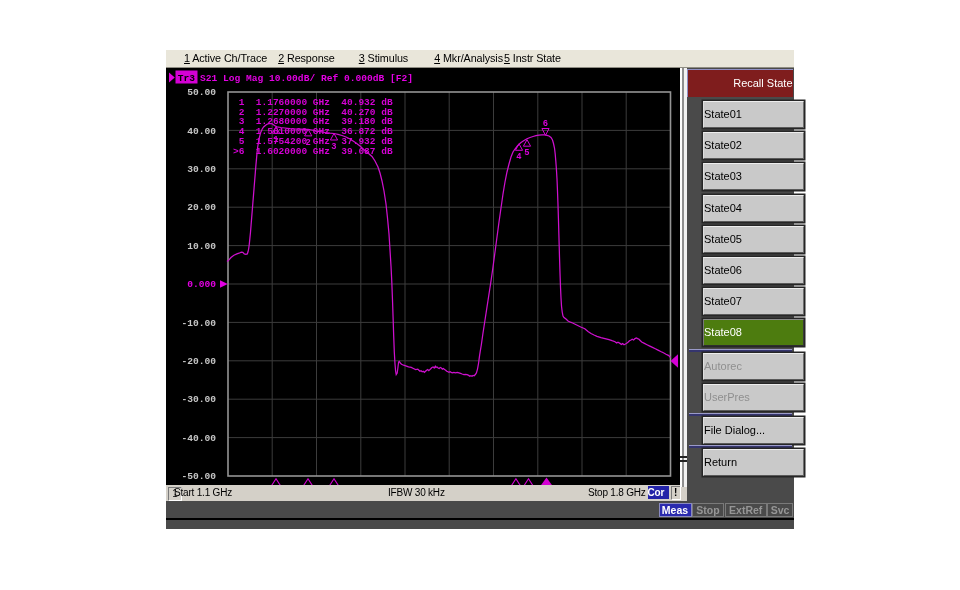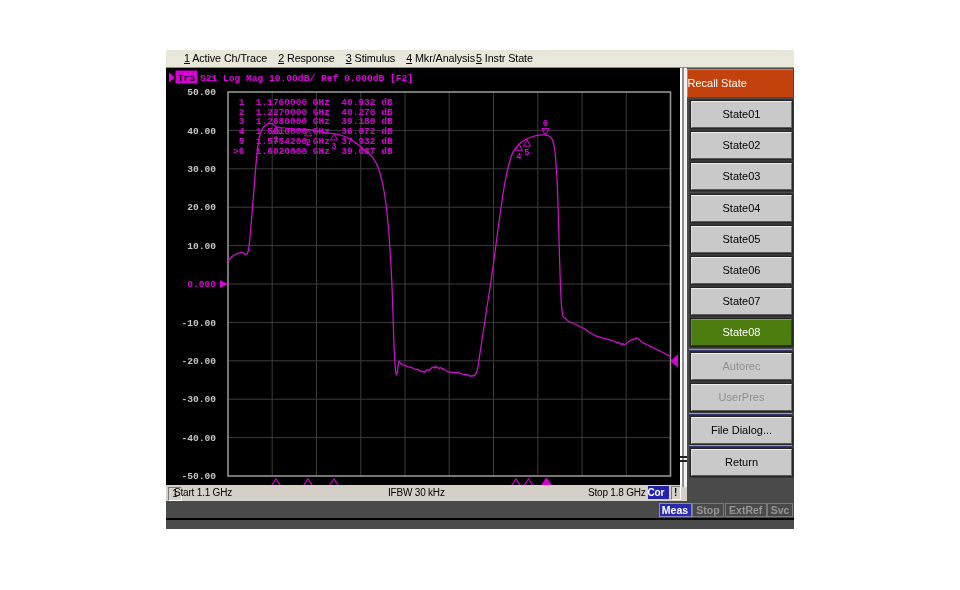--- a/index.html
+++ b/index.html
@@ -2,30 +2,30 @@
 <html><head><meta charset="utf-8"><style>
 html,body{margin:0;padding:0;background:#fff;width:960px;height:590px;overflow:hidden}
 #wrap{position:absolute;left:0;top:0;width:960px;height:590px;font-family:"Liberation Sans",sans-serif}
 .abs{position:absolute}
 #menubar{left:166px;top:50px;width:627.5px;height:17px;background:#e9e6da;border-bottom:1px solid #8f8d83;font-size:10.8px;color:#000;white-space:nowrap;letter-spacing:-0.1px}
 #menubar span{display:inline-block;margin-top:2px}
 #screen{left:166px;top:68px;width:514px;height:417px;background:#000}
 #statusbar{left:166px;top:485px;width:521px;height:16px;background:#d4d0c8;font-size:10px;color:#000;letter-spacing:-0.2px}
 #strip{left:679.5px;top:68px;width:7.5px;height:419px;background:linear-gradient(90deg,#fdfdfd 0 30%,#8f8f8f 30% 58%,#f2f2f2 58% 100%)}
 #softcol{left:687px;top:68px;width:106.5px;height:433.5px;background:#4a4a4a}
-.skb{position:absolute;left:4px;width:99px;height:25px;background:#c9c9c9;border-top:1px solid #ededed;border-left:1px solid #dedede;border-right:1px solid #6e6e6e;border-bottom:1px solid #5a5a5a;font-size:11px;color:#000;text-align:center;line-height:25px;box-shadow:0 0 0 1.5px #262626}
+.skb{position:absolute;left:16px;width:99px;height:25px;background:#c9c9c9;border-top:1px solid #ededed;border-left:1px solid #dedede;border-right:1px solid #6e6e6e;border-bottom:1px solid #5a5a5a;font-size:11px;color:#000;line-height:25px;box-shadow:0 0 0 1.5px #262626}
 .sep{position:absolute;left:2px;width:103px;height:2px;background:#35356e;border-top:1px solid #9a9ac8}
 #bottombar{left:166px;top:501.3px;width:627.5px;height:28px;background:#4a4a4a}
 .bb{position:absolute;top:2px;height:12px;font-size:10.5px;font-weight:bold;color:#969696;text-align:center;border:1px solid #7a7a7a;line-height:12px}
 #blackline{left:166px;top:517.5px;width:627.5px;height:2.3px;background:#000}
-#hdr{position:absolute;left:-0.5px;top:1px;width:105px;height:27px;background:#c2410c;border-top:1px solid #9090c4;border-left:1px solid #9090c4;color:#fff;font-size:11px;text-align:left;line-height:27px}
+#hdr{position:absolute;left:-0.5px;top:1px;width:105px;height:27px;background:#7f1d1d;border-top:1px solid #9090c4;border-left:1px solid #9090c4;color:#fff;font-size:11px;text-align:right;line-height:27px}
 u{text-decoration:underline}
 </style></head><body>
 <div id="wrap">
-<div id="menubar" class="abs"><span style="margin-left:18px"><u>1</u> Active Ch/Trace</span><span style="margin-left:11px"><u>2</u> Response</span><span style="margin-left:11px"><u>3</u> Stimulus</span><span style="margin-left:11px"><u>4</u> Mkr/Analysis</span><span style="margin-left:1px"><u>5</u> Instr State</span></div>
+<div id="menubar" class="abs"><span style="margin-left:18px"><u>1</u> Active Ch/Trace</span><span style="margin-left:11px"><u>2</u> Response</span><span style="margin-left:24px"><u>3</u> Stimulus</span><span style="margin-left:26px"><u>4</u> Mkr/Analysis</span><span style="margin-left:1px"><u>5</u> Instr State</span></div>
 <div id="screen" class="abs">
 <svg width="514" height="417" viewBox="0 0 514 417" xmlns="http://www.w3.org/2000/svg">
 <g stroke="#3c3c3c" stroke-width="1">
 <line x1="106.2" y1="24" x2="106.2" y2="408"></line>
 <line x1="150.5" y1="24" x2="150.5" y2="408"></line>
 <line x1="194.8" y1="24" x2="194.8" y2="408"></line>
 <line x1="239.0" y1="24" x2="239.0" y2="408"></line>
 <line x1="283.2" y1="24" x2="283.2" y2="408"></line>
 <line x1="327.5" y1="24" x2="327.5" y2="408"></line>
 <line x1="371.8" y1="24" x2="371.8" y2="408"></line>

